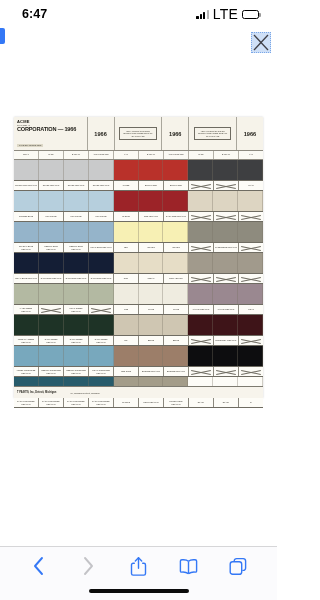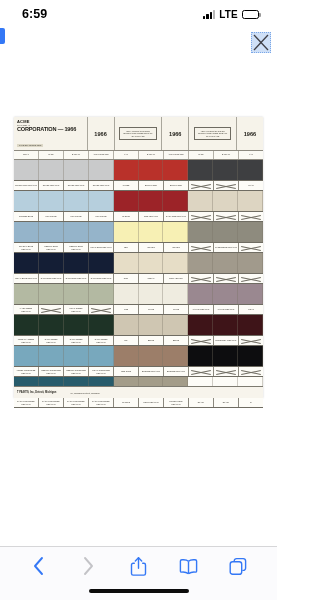--- a/index.html
+++ b/index.html
@@ -17,21 +17,21 @@
     justify-content: space-between; padding: 0 18px 0 22px;
   }
   .status-time { font-size: 12.5px; font-weight: 700; color: #000; letter-spacing: .1px; }
   .status-right { display: flex; align-items: center; gap: 4px; }
   .sig { display: flex; align-items: flex-end; gap: 1.2px; height: 9px; }
   .sig i { width: 2.2px; background: #000; border-radius: .5px; display: block; }
   .sig i:nth-child(1){ height: 3px; }
   .sig i:nth-child(2){ height: 5px; }
   .sig i:nth-child(3){ height: 7px; }
   .sig i:nth-child(4){ height: 9px; background:#b8b8b8; }
-  .lte { font-size: 10px; font-weight: 700; color: #000; letter-spacing: .2px; }
+  .lte { font-size: 14px; font-weight: 400; color: #000; letter-spacing: .2px; }
   .batt { position: relative; width: 17px; height: 9px;
           border: 1.1px solid #000; border-radius: 2.4px; padding: 1px; }
   .batt .fill { height: 100%; width: 58%; background: #000; border-radius: 1px; }
   .batt:after { content:""; position:absolute; right:-3px; top:2.6px;
                 width:1.6px; height:3.6px; background:#9a9a9a; border-radius:0 1px 1px 0; }
 
   
   .addrwrap { padding: 2px 9px 7px 9px; }
   .addrbar {
     height: 28px; background: #e8e8ea; border-radius: 8px;
@@ -127,21 +127,21 @@
   .tbi.dim { color: #c3c3c7; }
   .homebar { position: absolute; bottom: 7px; left: 50%; transform: translateX(-50%);
              width: 100px; height: 4px; background: #0b0b0b; border-radius: 3px; }
 </style>
 </head>
 <body>
 
 <div class="phone">
 
   <div class="statusbar">
-    <div class="status-time">6:59</div>
+    <div class="status-time">6:47</div>
     <div class="status-right">
       <span class="sig">
           <i></i>
           <i></i>
           <i></i>
           <i></i>
         </span>
       <span class="lte">LTE</span>
       <span class="batt"><span class="fill"></span></span>
     </div>

